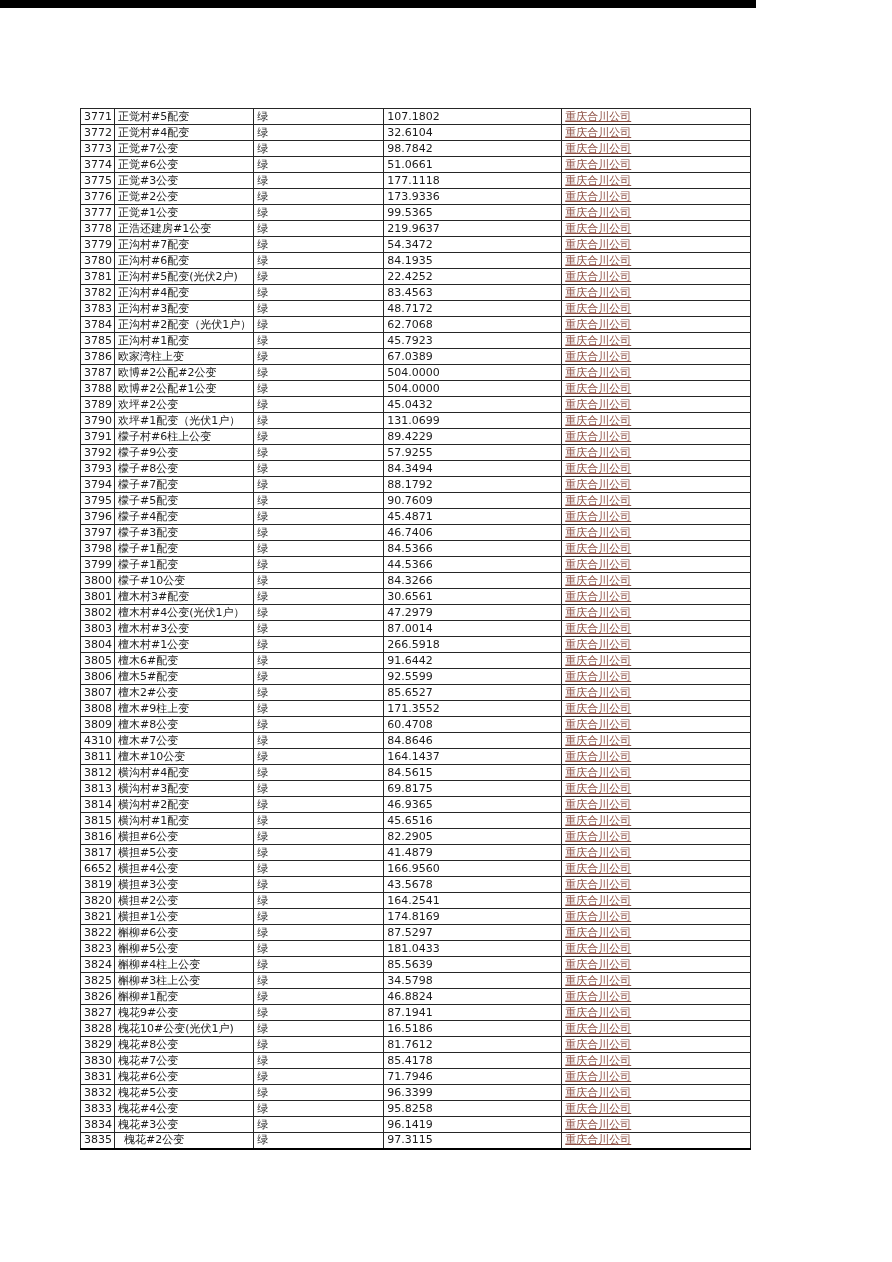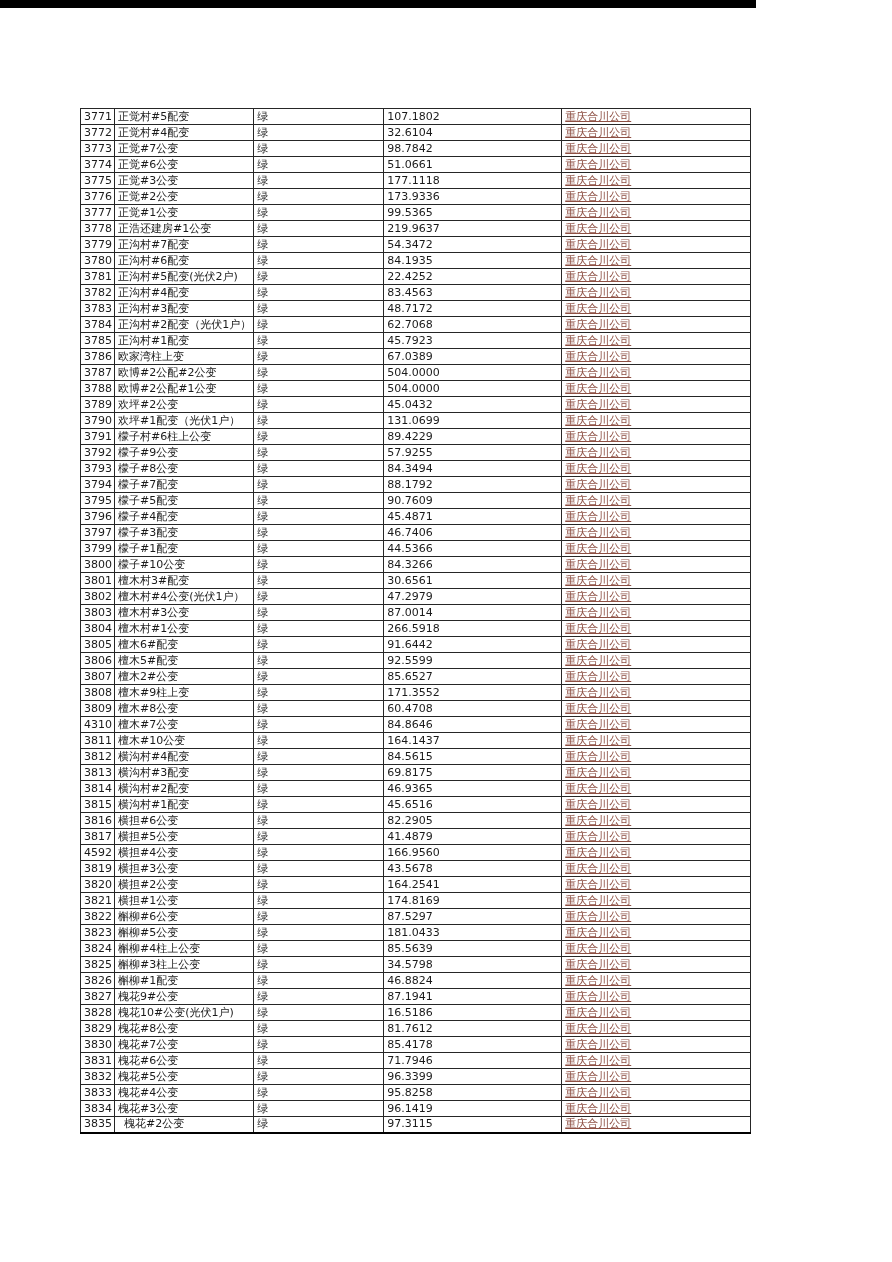--- a/index.html
+++ b/index.html
@@ -244,20 +244,27 @@
           <td class="c-comp"><span class="company-link" style="color: rgb(142, 80, 68);">重庆合川公司</span></td>
         </tr>
         <tr>
           <td class="c-id" style="color: rgb(26, 26, 26);">3797</td>
           <td class="c-name" style="color: rgb(26, 26, 26);">檬子#3配变</td>
           <td class="c-status" style="color: rgb(26, 26, 26);">绿</td>
           <td class="c-value" style="color: rgb(26, 26, 26);">46.7406</td>
           <td class="c-comp"><span class="company-link" style="color: rgb(142, 80, 68);">重庆合川公司</span></td>
         </tr>
         <tr>
+          <td class="c-id" style="color: rgb(26, 26, 26);">3798</td>
+          <td class="c-name" style="color: rgb(26, 26, 26);">檬子#1配变</td>
+          <td class="c-status" style="color: rgb(26, 26, 26);">绿</td>
+          <td class="c-value" style="color: rgb(26, 26, 26);">84.5366</td>
+          <td class="c-comp"><span class="company-link" style="color: rgb(142, 80, 68);">重庆合川公司</span></td>
+        </tr>
+        <tr>
           <td class="c-id" style="color: rgb(26, 26, 26);">3799</td>
           <td class="c-name" style="color: rgb(26, 26, 26);">檬子#1配变</td>
           <td class="c-status" style="color: rgb(26, 26, 26);">绿</td>
           <td class="c-value" style="color: rgb(26, 26, 26);">44.5366</td>
           <td class="c-comp"><span class="company-link" style="color: rgb(142, 80, 68);">重庆合川公司</span></td>
         </tr>
         <tr>
           <td class="c-id" style="color: rgb(26, 26, 26);">3800</td>
           <td class="c-name" style="color: rgb(26, 26, 26);">檬子#10公变</td>
           <td class="c-status" style="color: rgb(26, 26, 26);">绿</td>
@@ -377,21 +384,21 @@
           <td class="c-comp"><span class="company-link" style="color: rgb(142, 80, 68);">重庆合川公司</span></td>
         </tr>
         <tr>
           <td class="c-id" style="color: rgb(26, 26, 26);">3817</td>
           <td class="c-name" style="color: rgb(26, 26, 26);">横担#5公变</td>
           <td class="c-status" style="color: rgb(26, 26, 26);">绿</td>
           <td class="c-value" style="color: rgb(26, 26, 26);">41.4879</td>
           <td class="c-comp"><span class="company-link" style="color: rgb(142, 80, 68);">重庆合川公司</span></td>
         </tr>
         <tr>
-          <td class="c-id" style="color: rgb(26, 26, 26);">4592</td>
+          <td class="c-id" style="color: rgb(26, 26, 26);">6652</td>
           <td class="c-name" style="color: rgb(26, 26, 26);">横担#4公变</td>
           <td class="c-status" style="color: rgb(26, 26, 26);">绿</td>
           <td class="c-value" style="color: rgb(26, 26, 26);">166.9560</td>
           <td class="c-comp"><span class="company-link" style="color: rgb(142, 80, 68);">重庆合川公司</span></td>
         </tr>
         <tr>
           <td class="c-id" style="color: rgb(26, 26, 26);">3819</td>
           <td class="c-name" style="color: rgb(26, 26, 26);">横担#3公变</td>
           <td class="c-status" style="color: rgb(26, 26, 26);">绿</td>
           <td class="c-value" style="color: rgb(26, 26, 26);">43.5678</td>

